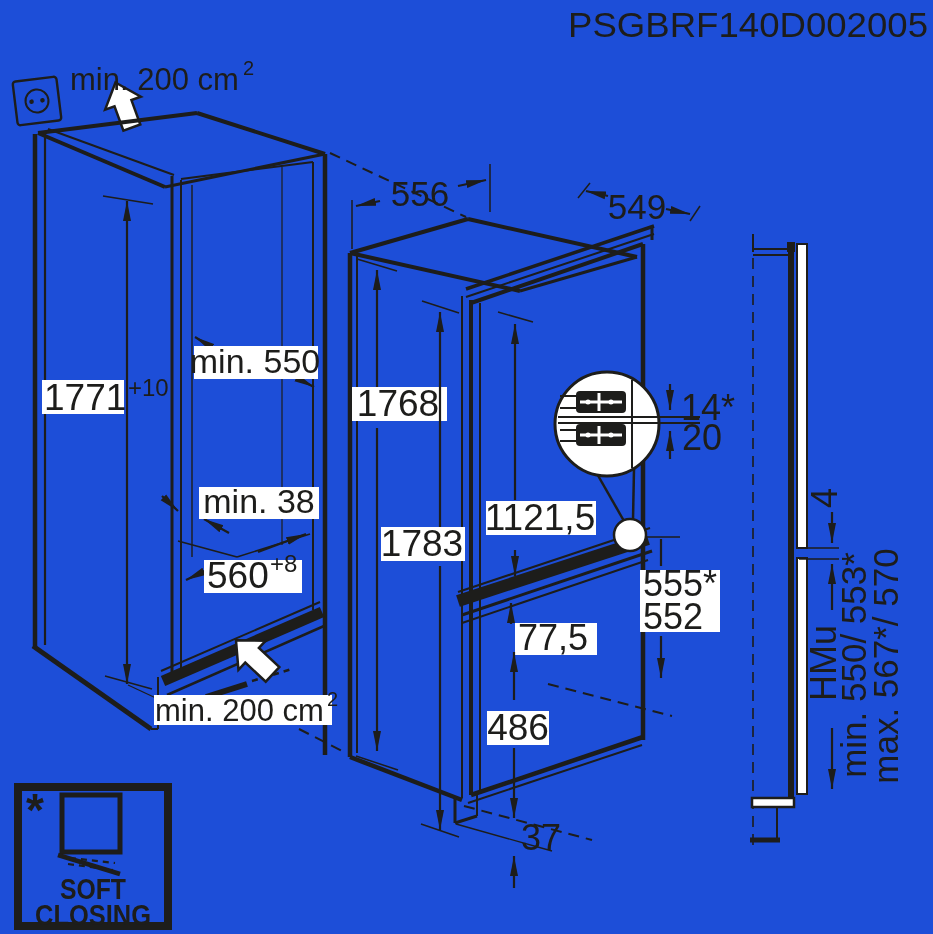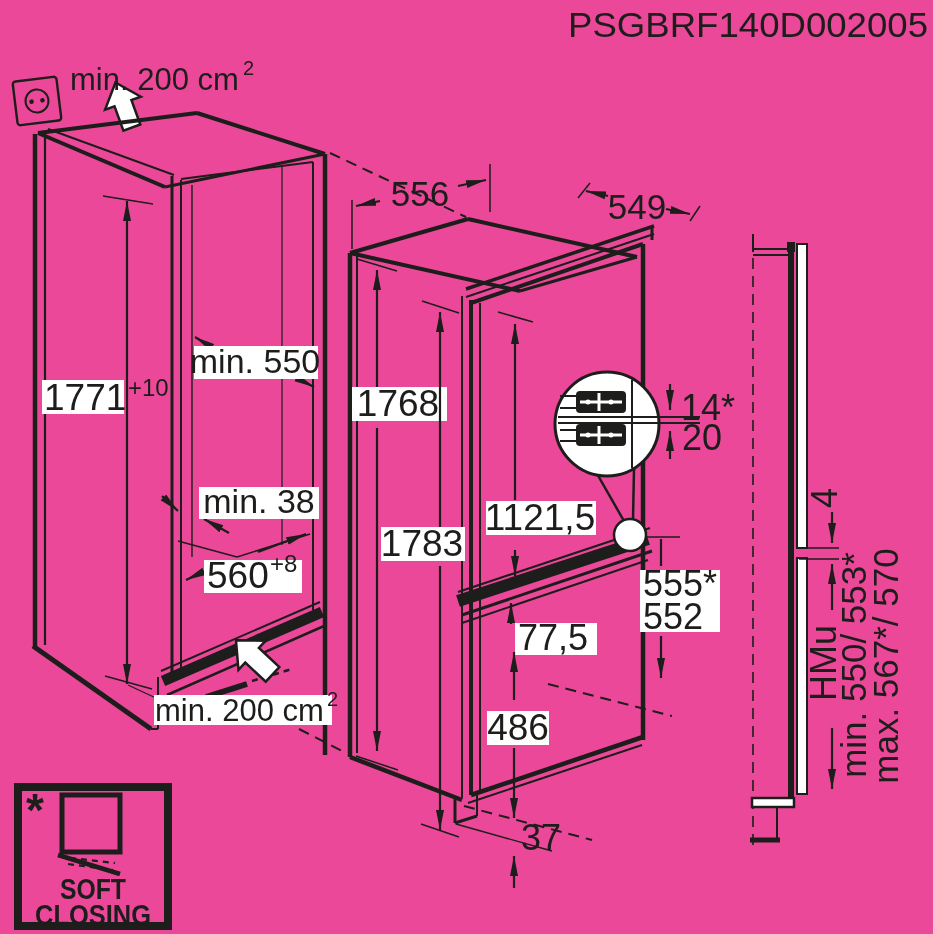--- a/index.html
+++ b/index.html
@@ -1,16 +1,16 @@
 <!DOCTYPE html>
 <html><head>
 <meta charset="utf-8">
 <style>
   html,body{margin:0;padding:0;background:#ffffff;}
-  .stage{position:relative;width:933px;height:934px;background:#ec4899;overflow:hidden;
+  .stage{position:relative;width:933px;height:934px;background:#1d4ed8;overflow:hidden;
          font-family:"Liberation Sans", sans-serif;}
   svg{display:block;}
   svg text{fill:#1d1d1b;font-family:"Liberation Sans", sans-serif;}
   .ln{fill:none;stroke:#1d1d1b;stroke-linejoin:miter;}
   .dash{stroke-dasharray:11 7;}
   .dash2{stroke-dasharray:6 5;}
   .wbg{fill:#ffffff;stroke:none;}
   .blk{fill:#1d1d1b;stroke:none;}
   .wht{fill:#ffffff;stroke:#1d1d1b;}
   .bold{font-weight:bold;}

